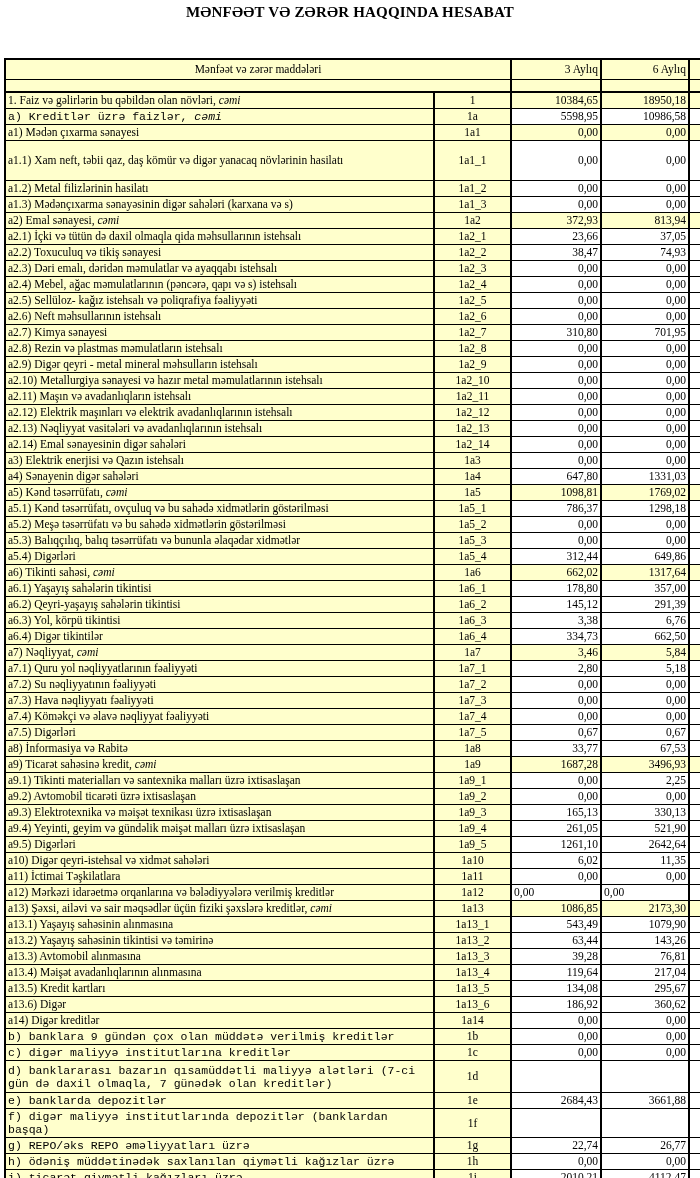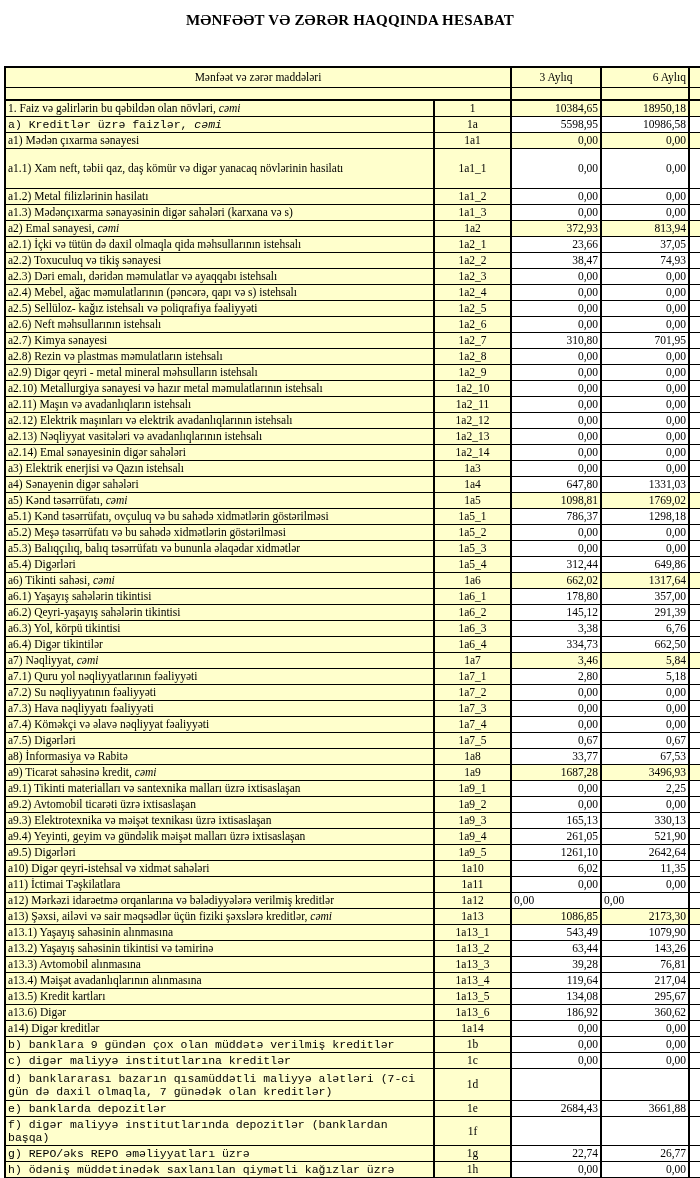--- a/index.html
+++ b/index.html
@@ -2,21 +2,21 @@
 <html><head>
 <meta charset="utf-8">
 <style>
   html,body{margin:0;padding:0;background:#ffffff;}
   body{
     width:700px;height:1178px;overflow:hidden;
     font-family:"Liberation Serif","DejaVu Serif",serif;
     color:#000;
   }
   .page-title{
-    padding-top:12px;
+    padding-top:4px;
     text-align:center;
     font-size:15px;
     font-weight:bold;
     letter-spacing:0.2px;
   }
   .table-wrap{
     margin-top:37px;
     margin-left:4px;
     width:696px;
     overflow:hidden;
@@ -74,21 +74,21 @@
     <colgroup>
       <col style="width:429px">
       <col style="width:77px">
       <col style="width:90px">
       <col style="width:88px">
       <col style="width:22px">
     </colgroup>
     <thead>
       <tr class="hdr-main">
         <td class="yellow" colspan="2">Mənfəət və zərər maddələri</td>
-        <td class="yellow c-v3" style="text-align:center">3 Aylıq</td>
+        <td class="yellow c-v3" style="">3 Aylıq</td>
         <td class="yellow c-v6" style="text-align:right">6 Aylıq</td>
         <td class="yellow c-sliver"></td>
       </tr>
       <tr class="hdr-empty">
         <td class="yellow" colspan="2"></td>
         <td class="yellow c-v3"></td>
         <td class="yellow c-v6"></td>
         <td class="yellow c-sliver"></td>
       </tr>
     </thead>

